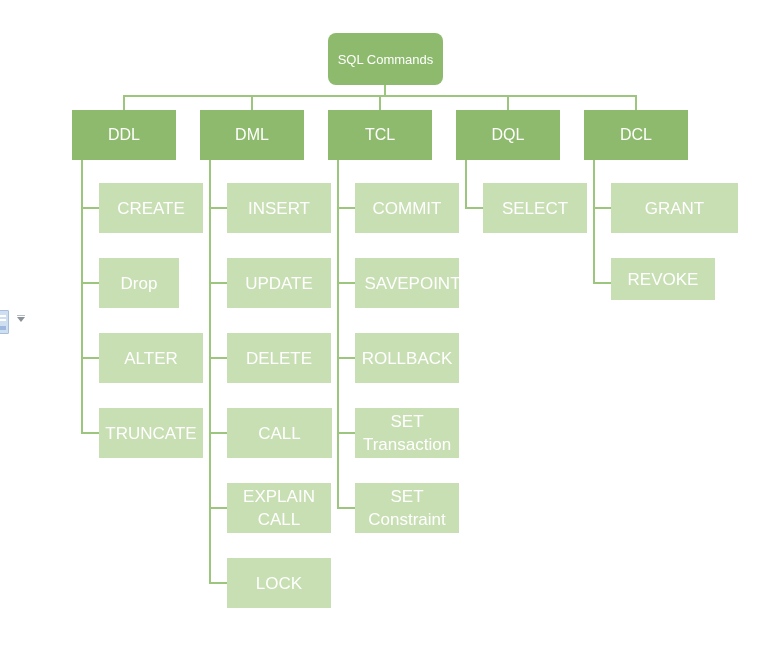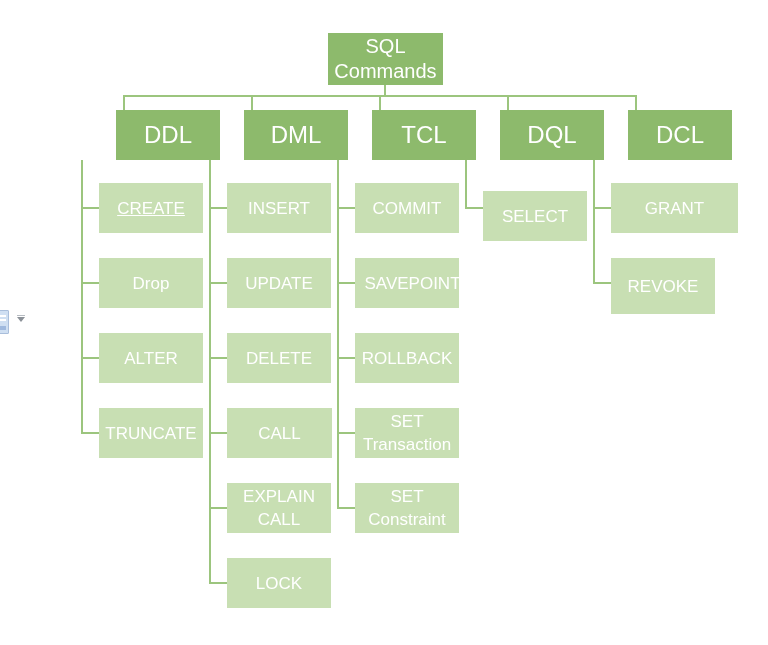--- a/index.html
+++ b/index.html
@@ -19,26 +19,26 @@
     text-align:center;
     color:var(--text,#fff);
     z-index:2;
     box-sizing:border-box;
     cursor:default;
     user-select:none;
   }
   .node.root{
     left:328px;top:33px;width:115px;height:52px;
     background:var(--branch-fill,#8dba6c);
-    font-size:20px;line-height:25px;
+    font-size:13px;line-height:25px;border-radius:8px;
   }
   .node.branch{
     width:104px;height:50px;
     background:var(--branch-fill,#8dba6c);
-    font-size:24px;line-height:22px;margin-left:44px;
+    font-size:16px;line-height:22px;
   }
   .node.leaf{
     width:104px;height:50px;
     background:var(--leaf-fill,#c8dfb3);
     font-size:17px;line-height:23px;
   }
   .cline{
     position:absolute;
     background:var(--line,#9cc57e);
     z-index:1;
@@ -83,23 +83,23 @@
 <div class="cline" style="left: 384px; top: 85px; width: 2px; height: 12px;"></div>
     <div class="cline" style="left: 123px; top: 95px; width: 514px; height: 2px;"></div>
     <div class="cline" style="left: 123px; top: 95px; width: 2px; height: 15px;"></div>
     <div class="cline" style="left: 251px; top: 95px; width: 2px; height: 15px;"></div>
     <div class="cline" style="left: 379px; top: 95px; width: 2px; height: 15px;"></div>
     <div class="cline" style="left: 507px; top: 95px; width: 2px; height: 15px;"></div>
     <div class="cline" style="left: 635px; top: 95px; width: 2px; height: 15px;"></div>
     <div class="node branch" style="left: 72px; top: 110px; width: 104px; height: 50px;">DDL</div>
     <div class="cline" style="left: 81px; top: 160px; width: 2px; height: 274px;"></div>
     <div class="cline" style="left: 81px; top: 207px; width: 18px; height: 2px;"></div>
-    <div class="node leaf" style="left: 99px; top: 183px; width: 104px; height: 50px; text-decoration: underline;">CREATE</div>
+    <div class="node leaf" style="left: 99px; top: 183px; width: 104px; height: 50px;">CREATE</div>
     <div class="cline" style="left: 81px; top: 282px; width: 18px; height: 2px;"></div>
-    <div class="node leaf" style="left: 99px; top: 258px; width: 104px; height: 50px;">Drop</div>
+    <div class="node leaf" style="left: 99px; top: 258px; width: 80px; height: 50px;">Drop</div>
     <div class="cline" style="left: 81px; top: 357px; width: 18px; height: 2px;"></div>
     <div class="node leaf" style="left: 99px; top: 333px; width: 104px; height: 50px;">ALTER</div>
     <div class="cline" style="left: 81px; top: 432px; width: 18px; height: 2px;"></div>
     <div class="node leaf" style="left: 99px; top: 408px; width: 104px; height: 50px;">TRUNCATE</div>
     <div class="node branch" style="left: 200px; top: 110px; width: 104px; height: 50px;">DML</div>
     <div class="cline" style="left: 209px; top: 160px; width: 2px; height: 424px;"></div>
     <div class="cline" style="left: 209px; top: 207px; width: 18px; height: 2px;"></div>
     <div class="node leaf" style="left: 227px; top: 183px; width: 104px; height: 50px;">INSERT</div>
     <div class="cline" style="left: 209px; top: 282px; width: 18px; height: 2px;"></div>
     <div class="node leaf" style="left: 227px; top: 258px; width: 104px; height: 50px;">UPDATE</div>
@@ -119,20 +119,20 @@
     <div class="node leaf" style="left: 355px; top: 258px; width: 104px; height: 50px; padding-left: 11px;">SAVEPOINT</div>
     <div class="cline" style="left: 337px; top: 357px; width: 18px; height: 2px;"></div>
     <div class="node leaf" style="left: 355px; top: 333px; width: 104px; height: 50px;">ROLLBACK</div>
     <div class="cline" style="left: 337px; top: 432px; width: 18px; height: 2px;"></div>
     <div class="node leaf" style="left: 355px; top: 408px; width: 104px; height: 50px;">SET Transaction</div>
     <div class="cline" style="left: 337px; top: 507px; width: 18px; height: 2px;"></div>
     <div class="node leaf" style="left: 355px; top: 483px; width: 104px; height: 50px;">SET Constraint</div>
     <div class="node branch" style="left: 456px; top: 110px; width: 104px; height: 50px;">DQL</div>
     <div class="cline" style="left: 465px; top: 160px; width: 2px; height: 49px;"></div>
     <div class="cline" style="left: 465px; top: 207px; width: 18px; height: 2px;"></div>
-    <div class="node leaf" style="left: 483px; top: 191px; width: 104px; height: 50px;">SELECT</div>
+    <div class="node leaf" style="left: 483px; top: 183px; width: 104px; height: 50px;">SELECT</div>
     <div class="node branch" style="left: 584px; top: 110px; width: 104px; height: 50px;">DCL</div>
     <div class="cline" style="left: 593px; top: 160px; width: 2px; height: 124px;"></div>
     <div class="cline" style="left: 593px; top: 207px; width: 18px; height: 2px;"></div>
     <div class="node leaf" style="left: 611px; top: 183px; width: 127px; height: 50px;">GRANT</div>
     <div class="cline" style="left: 593px; top: 282px; width: 18px; height: 2px;"></div>
-    <div class="node leaf" style="left: 611px; top: 258px; width: 104px; height: 56px;">REVOKE</div>
+    <div class="node leaf" style="left: 611px; top: 258px; width: 104px; height: 42px;">REVOKE</div>
   </div>
 
 </body></html>

